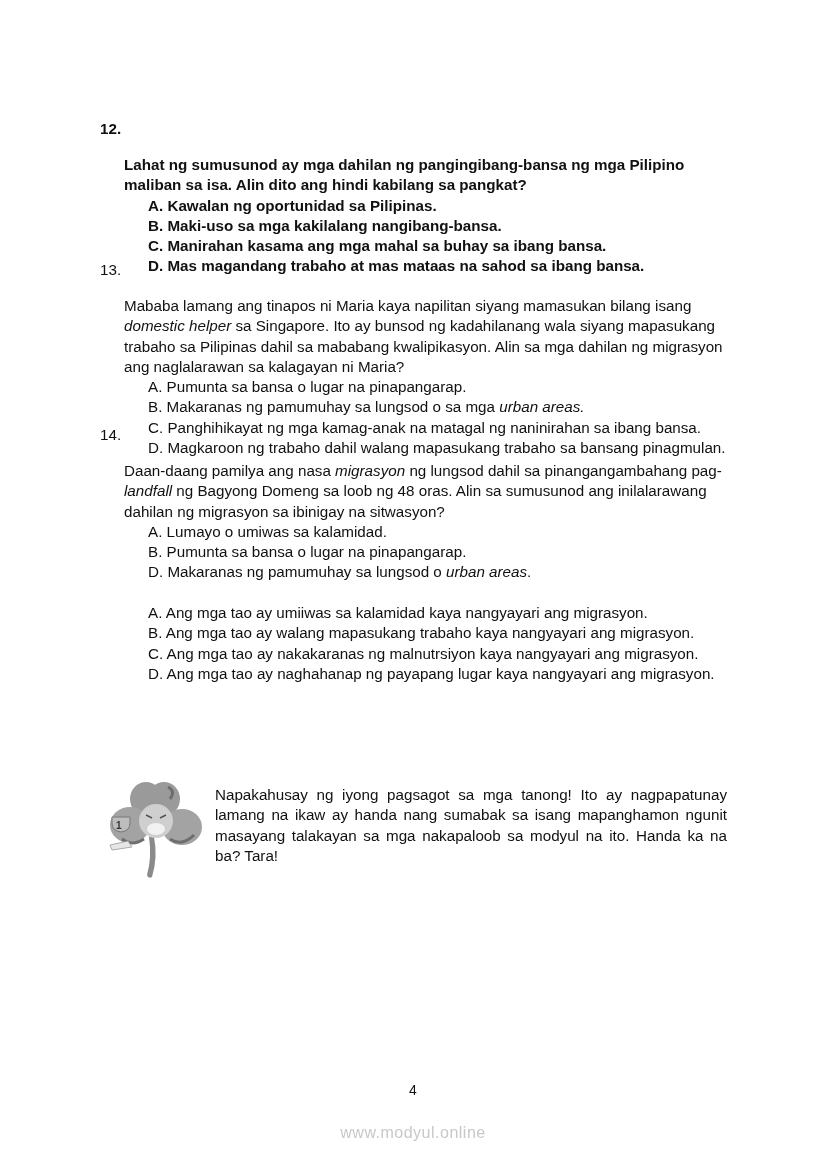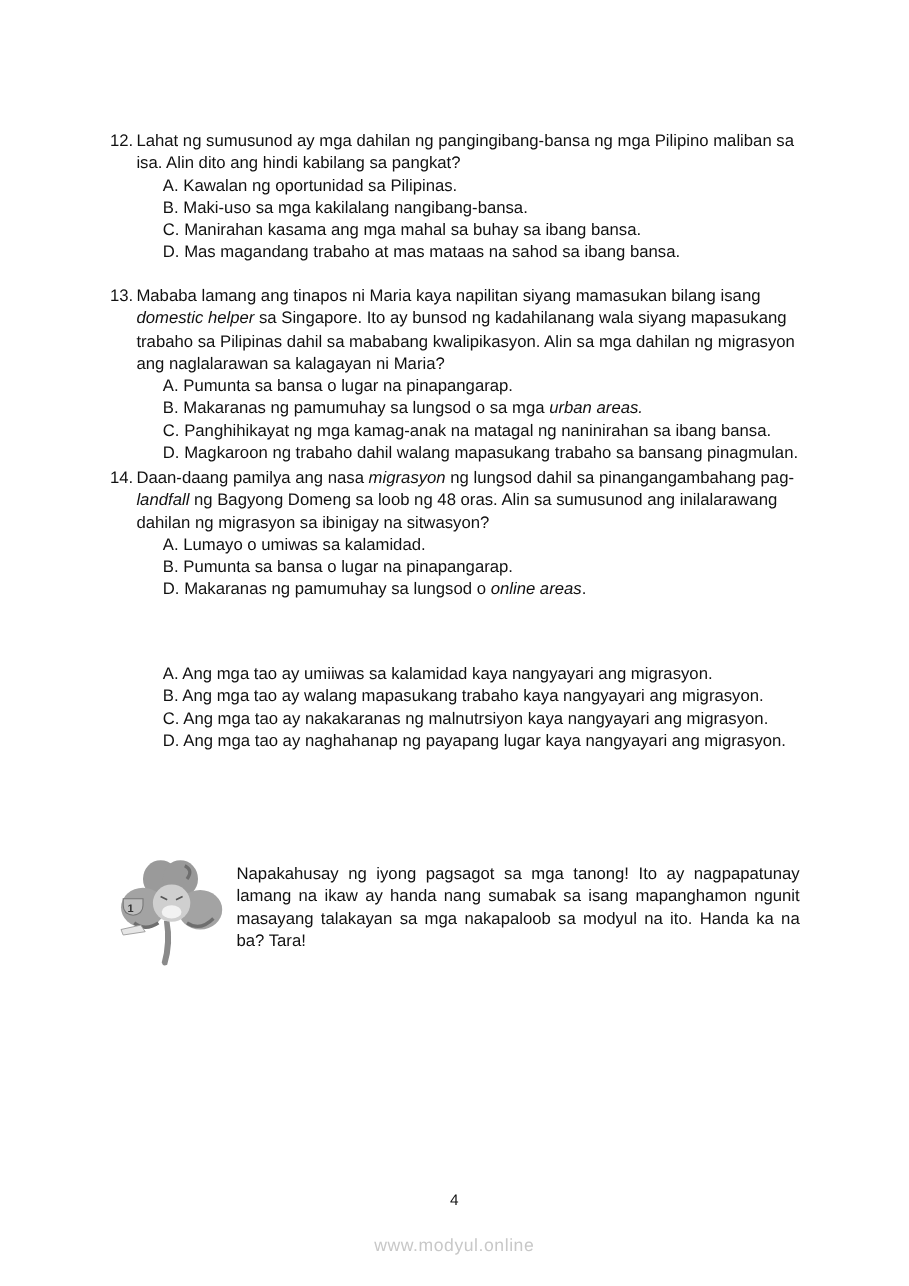--- a/index.html
+++ b/index.html
@@ -2,26 +2,26 @@
 <html><head>
   <meta charset="utf-8">
   <style>
     html, body { margin: 0; padding: 0; background: #ffffff; }
     body { width: 826px; height: 1169px; position: relative; overflow: hidden;
       font-family: "Liberation Sans", sans-serif; color: #111; }
     .page { position: absolute; left: 0; top: 0; width: 826px; height: 1169px; }
     .question { position: absolute; left: 100px; width: 640px; font-size: 15.2px; line-height: 20.3px; }
     .q-stem { display: flex; }
     .q-num { width: 24px; flex: none; }
-    .q-text { flex: 1; }
+    .q-text { flex: 1; margin-top: 36px; }
     .choices { margin: 0; padding: 0 0 0 48px; list-style: none; }
     .choices li { margin: 0; }
     .choice-letter { display: inline; }
     i { font-style: italic; }
-    #q12 { top: 119px; }
+    #q12 { top: 119px; font-weight: bold; }
     #q13 { top: 260px; }
     #q14 { top: 425px; }
     #q15 { top: 603px; }
     .closing { position: absolute; left: 215px; top: 785px; width: 512px;
       font-size: 15.2px; line-height: 20.3px; text-align: justify; }
     .mascot { position: absolute; left: 102px; top: 777px; width: 104px; height: 104px; }
     .page-number { position: absolute; left: 0; width: 826px; top: 1082px; text-align: center; font-size: 14px; }
     .watermark { position: absolute; left: 0; width: 826px; top: 1124px; text-align: center;
       font-size: 16px; color: #c8c8c8; letter-spacing: 0.5px; }
   </style>
@@ -57,21 +57,21 @@
   </div>
 
   <div class="question" id="q14">
     <div class="q-stem">
       <span class="q-num">14.</span>
       <span class="q-text"><span>Daan-daang pamilya ang nasa </span><i>migrasyon</i><span> ng lungsod dahil sa pinangangambahang pag- </span><i>landfall</i><span> ng Bagyong Domeng sa loob ng 48 oras. Alin sa sumusunod ang inilalarawang dahilan ng migrasyon sa ibinigay na sitwasyon?</span></span>
     </div>
     <ul class="choices">
       <li><span class="choice-letter">A.</span> <span><span>Lumayo o umiwas sa kalamidad.</span></span></li>
       <li><span class="choice-letter">B.</span> <span><span>Pumunta sa bansa o lugar na pinapangarap.</span></span></li>
-      <li><span class="choice-letter">D.</span> <span><span>Makaranas ng pamumuhay sa lungsod o </span><i>online areas</i><span>.</span></span></li>
+      <li><span class="choice-letter">D.</span> <span><span>Makaranas ng pamumuhay sa lungsod o </span><i>urban areas</i><span>.</span></span></li>
     </ul>
   </div>
 
   <div class="question" id="q15">
     <ul class="choices">
       <li><span class="choice-letter">A.</span> <span><span>Ang mga tao ay umiiwas sa kalamidad kaya nangyayari ang migrasyon.</span></span></li>
       <li><span class="choice-letter">B.</span> <span><span>Ang mga tao ay walang mapasukang trabaho kaya nangyayari ang migrasyon.</span></span></li>
       <li><span class="choice-letter">C.</span> <span><span>Ang mga tao ay nakakaranas ng malnutrsiyon kaya nangyayari ang migrasyon.</span></span></li>
       <li><span class="choice-letter">D.</span> <span><span>Ang mga tao ay naghahanap ng payapang lugar kaya nangyayari ang migrasyon.</span></span></li>
     </ul>

